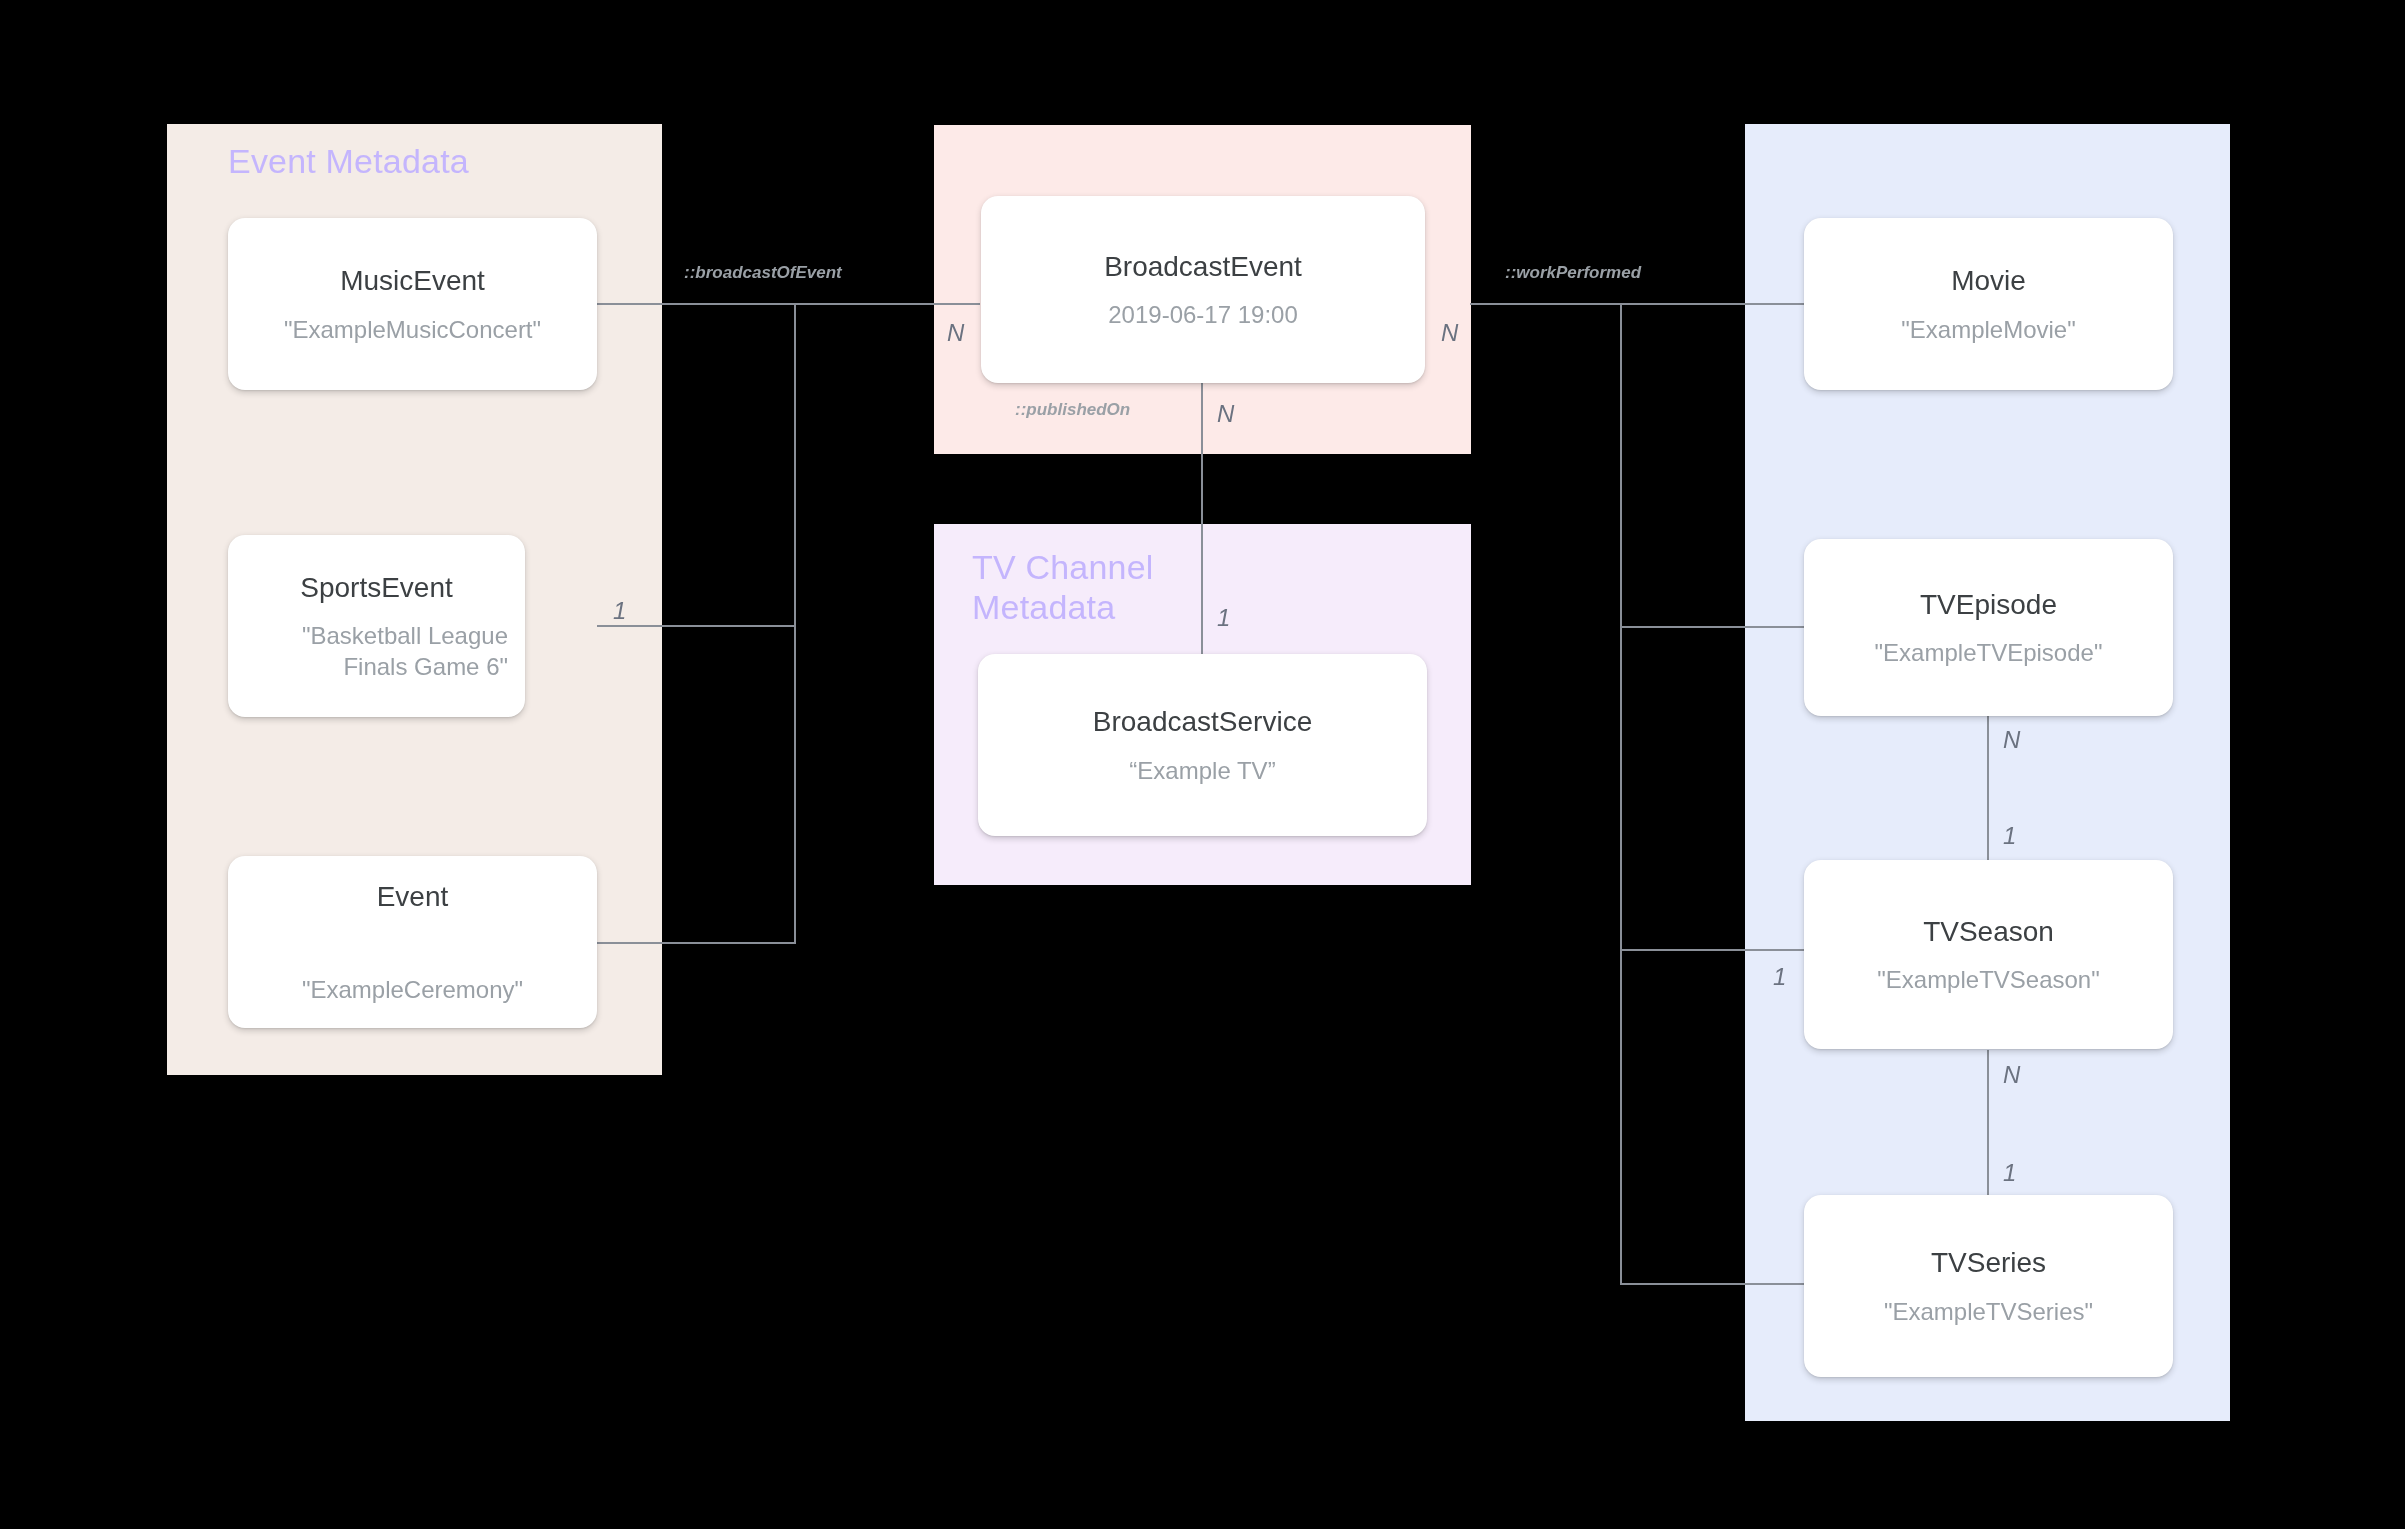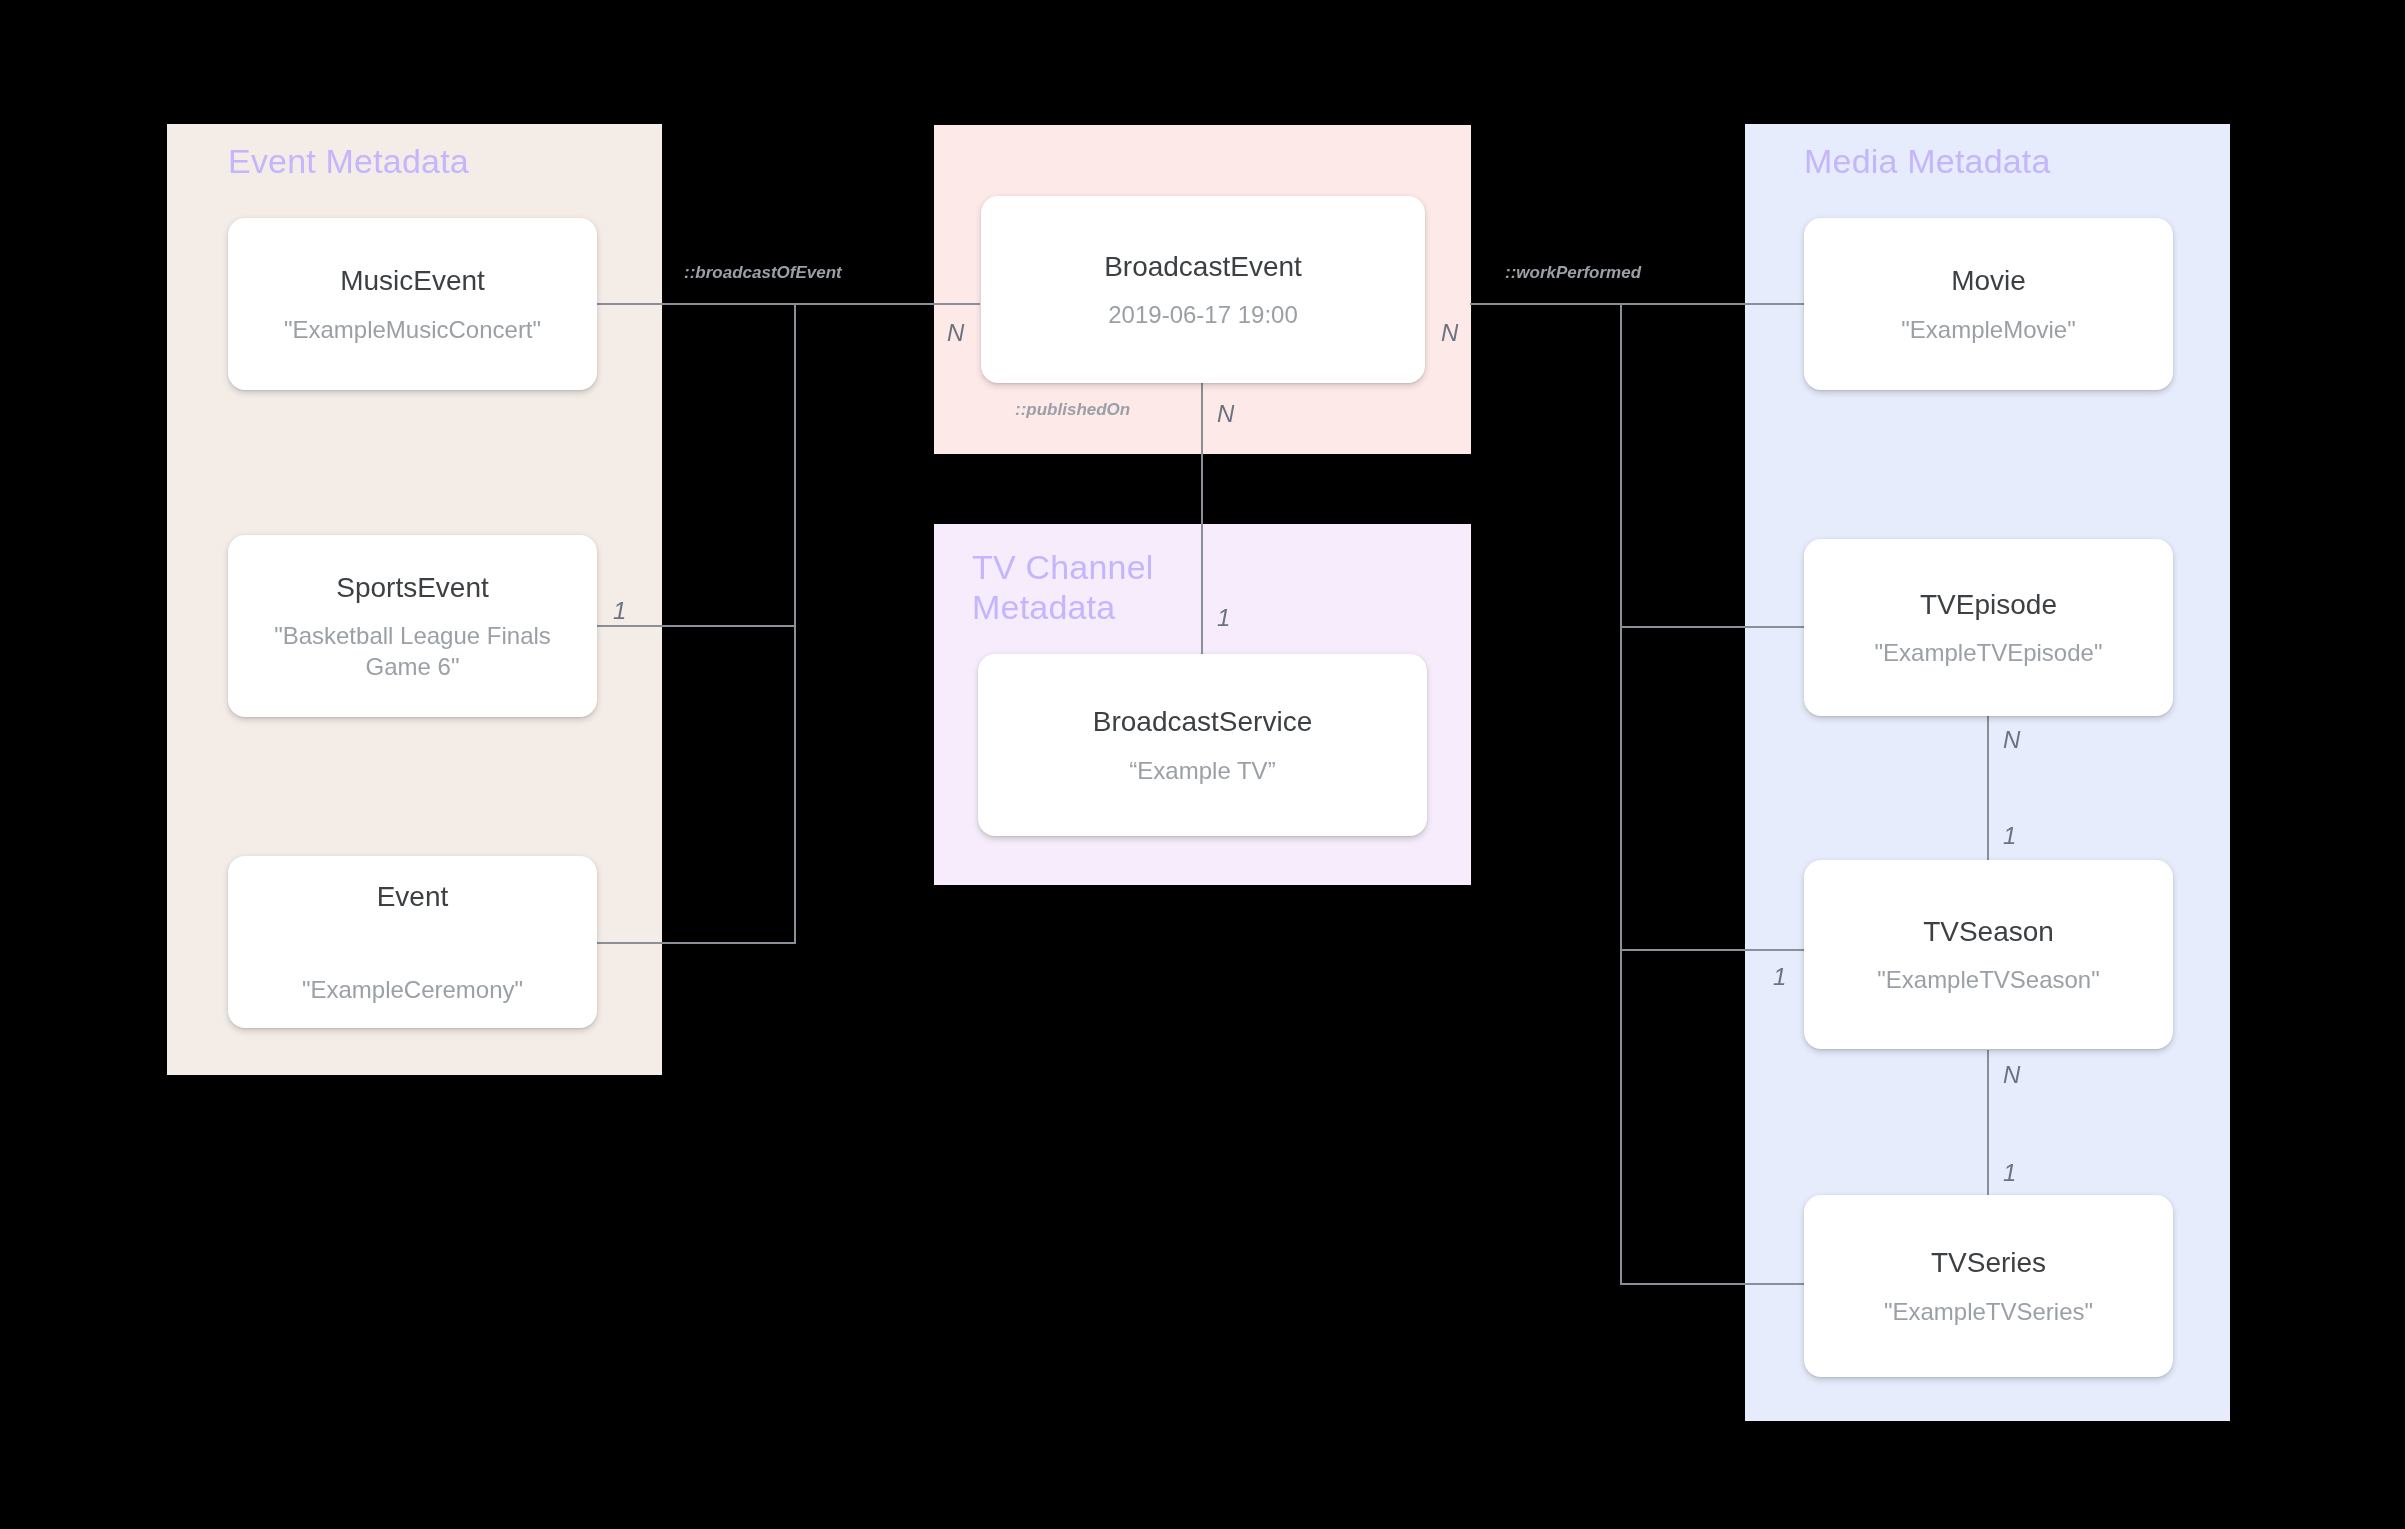--- a/index.html
+++ b/index.html
@@ -97,21 +97,20 @@
 
   <div class="panel" style="left:934px; top:524px; width:537px; height:361px; background:#f6ecfb;"></div>
 
   <div class="panel" style="left:1745px; top:124px; width:485px; height:1297px; background:#e6ecfb;"></div>
 
   <div class="panel-title" style="left:228px; top:141px; width:421px;">Event Metadata</div>
 
   <div class="panel-title" style="left:972px; top:547px; width:287px;">TV Channel
 Metadata</div>
 
-  <div class="panel-title" style="left:1804px; top:141px; width:421px;">Media Metadata</div>
 
   <div class="edge-h" style="left:795px; top:303px; width:185px;"></div>
 
   <div class="edge-v" style="left:794px; top:303px; height:639px;"></div>
 
   <div class="edge-h" style="left:597px; top:303px; width:199px;"></div>
 
   <div class="edge-h" style="left:597px; top:625px; width:199px;"></div>
 
   <div class="edge-h" style="left:597px; top:942px; width:199px;"></div>
@@ -132,21 +131,21 @@
 
   <div class="edge-v" style="left:1987px; top:715px; height:145px;"></div>
 
   <div class="edge-v" style="left:1987px; top:1050px; height:145px;"></div>
 
   <div class="card" style="left:228px; top:218px; width:369px; height:172px;">
     <div class="c-name">MusicEvent</div>
     <div class="c-value">"ExampleMusicConcert"</div>
   </div>
 
-  <div class="card" style="left:228px; top:535px; width:369px; height:182px;">
+  <div class="card" style="left:228px; top:535px; width:297px; height:182px;text-align:right;">
     <div class="c-name">SportsEvent</div>
     <div class="c-value" style="max-width:325px;">"Basketball League Finals Game 6"</div>
   </div>
 
   <div class="card" style="left:228px; top:856px; width:369px; height:172px;gap:44px;">
     <div class="c-name">Event</div>
     <div class="c-value">"ExampleCeremony"</div>
   </div>
 
   <div class="card" style="left:981px; top:196px; width:444px; height:187px;">

